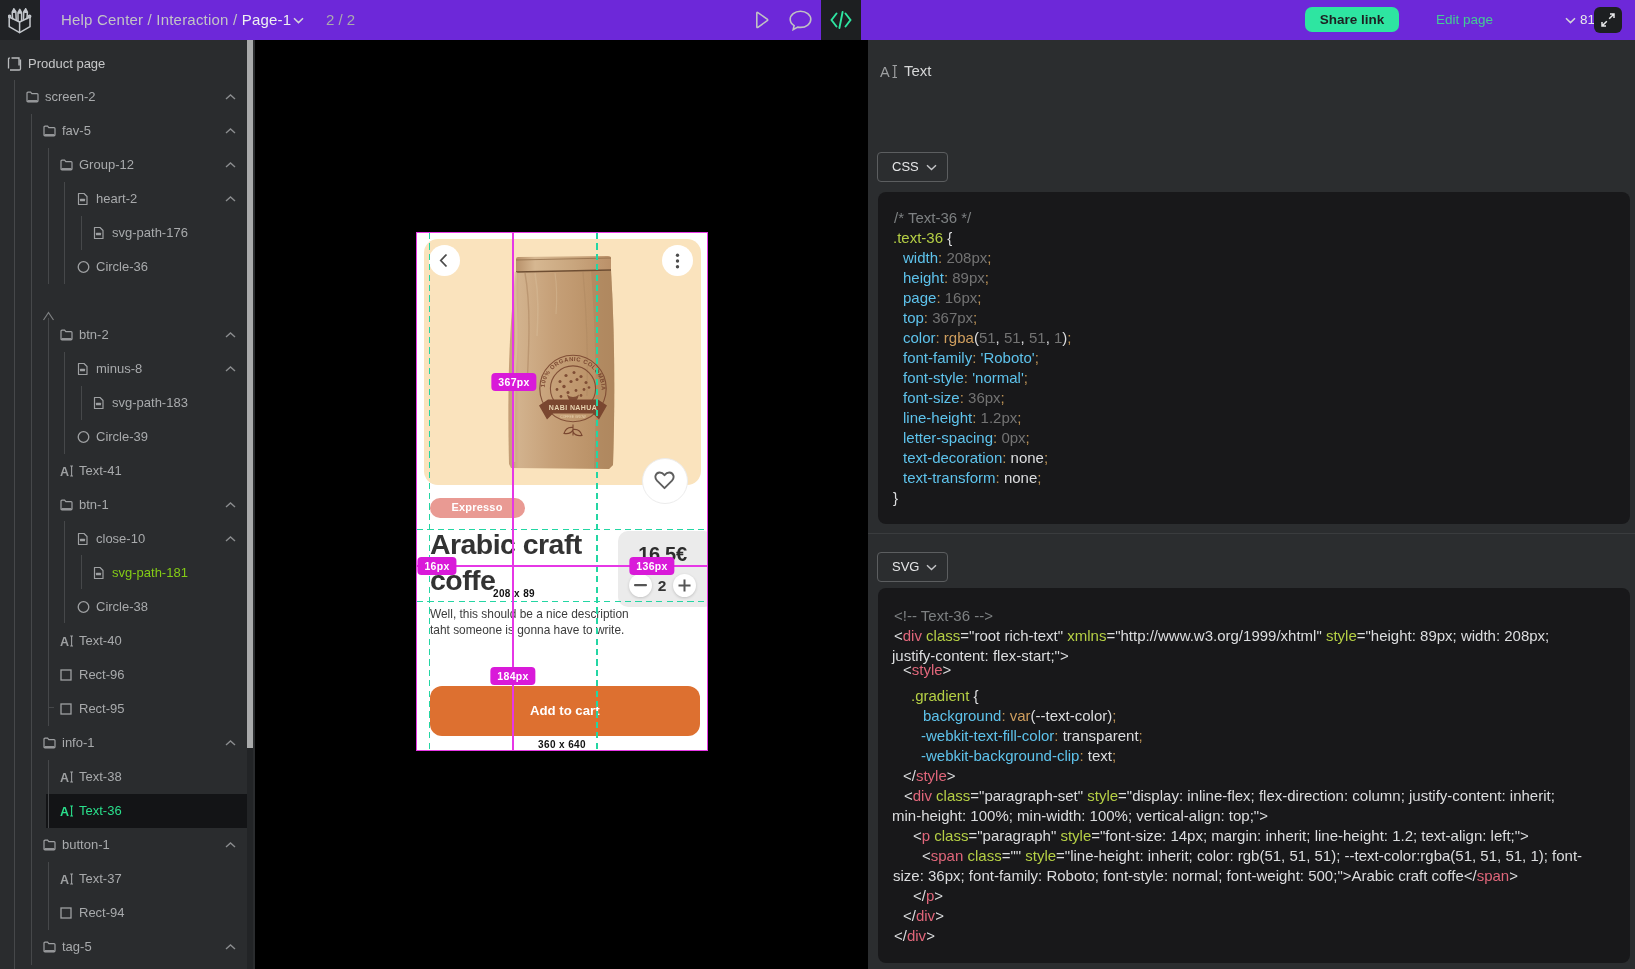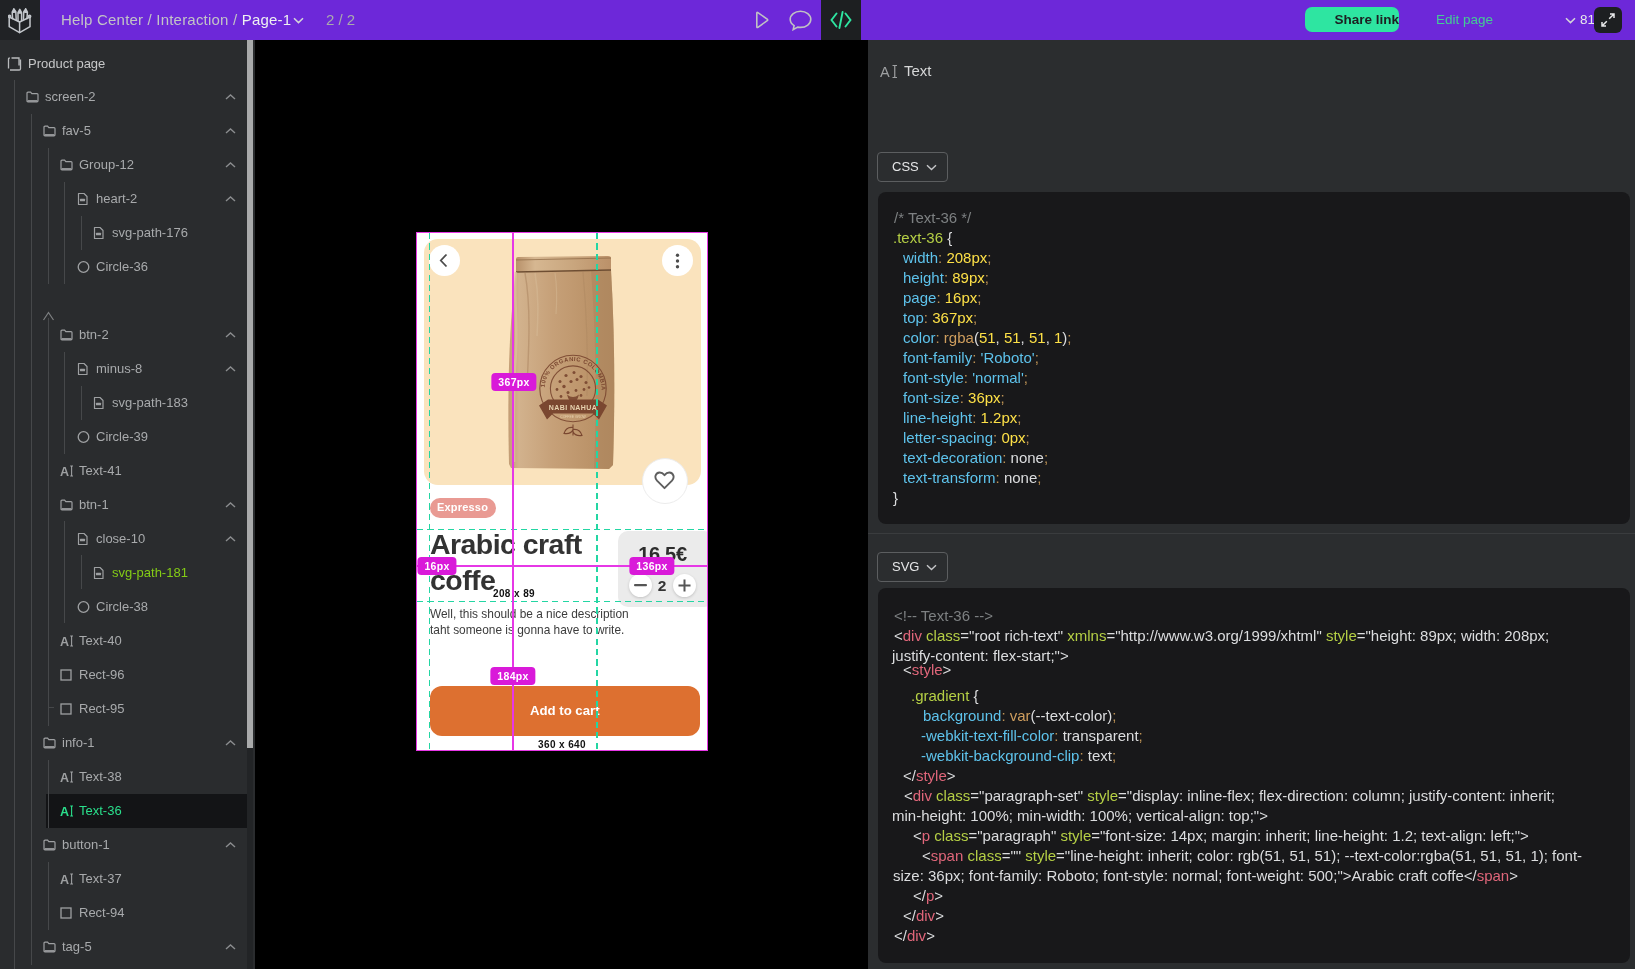--- a/index.html
+++ b/index.html
@@ -8,21 +8,21 @@
   #app { position:absolute; left:0; top:0; width:1635px; height:969px; }
   .abs { position:absolute; }
 
   
   #topbar { position:absolute; left:0; top:0; width:1635px; height:40px; background:#6d28d9; }
   #logo { position:absolute; left:0; top:0; width:40px; height:40px; background:#202225; }
   #crumb { position:absolute; left:61px; top:0; height:40px; line-height:40px; font-size:15px; color:#c3c4c6; letter-spacing:.2px; }
   #crumb b { color:#eef0f1; font-weight:normal; }
   #pages { position:absolute; left:326px; top:0; height:40px; line-height:40px; font-size:15px; color:#a9abad; }
   #codebtn { position:absolute; left:821px; top:0; width:40px; height:40px; background:#1d1f21; }
-  #sharebtn { position:absolute; left:1305px; top:7px; width:94px; height:25px; background:#2ee5a1; border-radius:7px; color:#1d2022; font-size:13.5px; font-weight:bold; text-align:right; line-height:25px; }
+  #sharebtn { position:absolute; left:1305px; top:7px; width:94px; height:25px; background:#2ee5a1; border-radius:7px; color:#1d2022; font-size:13.5px; font-weight:bold; text-align:center; line-height:25px; }
   #editpage { position:absolute; left:1436px; top:0; height:40px; line-height:40px; color:#43cd94; font-size:13.5px; }
   #zoomctl { position:absolute; left:1536px; top:0; height:40px; line-height:40px; color:#e8e9ea; font-size:13.5px;margin-left:44px; }
   #expandbtn { position:absolute; left:1594px; top:7px; width:28px; height:26px; background:#1d1f21; border-radius:6px; }
 
   
   #sidebar { position:absolute; left:0; top:40px; width:255px; height:929px; background:#2a2c2e; overflow:hidden; }
   .trow { position:absolute; height:34px; line-height:34px; font-size:13px; color:#abadaf; white-space:nowrap; }
   .trow .lbl { position:absolute; top:0; }
   .ticon { position:absolute; top:50%; transform:translateY(-50%); }
   .chev { position:absolute; left:225px; top:50%; transform:translateY(-50%); }
@@ -33,21 +33,21 @@
 
   
   #canvas { position:absolute; left:255px; top:40px; width:613px; height:929px; background:#000; }
   #phone { position:absolute; left:417px; top:233px; width:290px; height:517px; background:#fff; outline:1.6px solid #e637e6; }
   #phoneclip { position:absolute; left:0; top:0; width:290px; height:517px; overflow:hidden; }
   #imgarea { position:absolute; left:6.5px; top:5.5px; width:277px; height:246px; background:#fae3bd; border-radius:14px; overflow:hidden; }
   .circbtn { position:absolute; background:#fff; border-radius:50%; width:31px; height:31px; }
   #backbtn { left:12px; top:12px; }
   #menubtn { left:245px; top:12px; }
   #heartbtn { position:absolute; left:225px; top:225px; width:46px; height:46px; background:#fff; border:1.4px solid #ececec; border-radius:50%; }
-  #tagpill { position:absolute; left:12.5px; top:265px; width:66px; height:19.5px; background:#e99a93; border-radius:10px; color:#fff; font-size:11px; font-weight:bold; text-align:center; line-height:19.5px; letter-spacing:.2px; }
+  #tagpill { position:absolute; left:12.5px; top:265px; width:95px; height:19.5px; background:#e99a93; border-radius:10px; color:#fff; font-size:11px; font-weight:bold; text-align:center; line-height:19.5px; letter-spacing:.2px; }
   #ptitle { position:absolute; left:13px; top:294px; width:175px; font-size:28.5px; line-height:35.5px; font-weight:bold; color:#333; letter-spacing:-.55px; }
   #pricebox { position:absolute; left:200.5px; top:298px; width:96px; height:76px; background:#ebebeb; border-radius:10px; }
   #priceval { position:absolute; left:0; top:11.5px; width:90px; text-align:center; font-size:20px; font-weight:bold; color:#2d2d2d; letter-spacing:-.3px; }
   .stepc { position:absolute; top:42.5px; width:23px; height:23px; border-radius:50%; background:#fff; box-shadow:0 1px 3px rgba(0,0,0,.18); }
   #stepnum { position:absolute; left:33.5px; top:42.5px; width:22px; text-align:center; line-height:23px; font-size:15.5px; font-weight:bold; color:#333; }
   #pdesc { position:absolute; left:13px; top:373px; width:205px; font-size:11.9px; line-height:16.2px; color:#3c3c3c; }
   #cartbtn { position:absolute; left:12.5px; top:453px; width:270.5px; height:50px; background:#dd7030; border-radius:12px; color:#fff; font-size:13.2px; font-weight:bold; text-align:center; line-height:50px; }
 
   
   .vguide { position:absolute; top:233px; height:517px; width:1.7px; background:repeating-linear-gradient(to bottom,#23d6a3 0 6.2px,transparent 6.2px 10.4px); }
@@ -64,21 +64,21 @@
   #tabcode { position:absolute; left:390px; top:0; width:370px; height:38px; background:#2b2d2f; }
   .tabt { position:absolute; top:0; height:38px; line-height:38px; font-size:14px; color:#e3e4e5; }
   .selbox { position:absolute; width:71px; height:30px; border:1px solid #5c5e60; border-radius:4px; color:#e6e7e8; font-size:13px; line-height:28px; padding-left:14px; }
   .selbox svg { position:absolute; right:10px; top:11px; }
   .codeblock { position:absolute; left:10px; width:752px; background:#18181a; border-radius:8px; font-size:15px; color:#d6d7d8; overflow:hidden; }
   .cl { position:absolute; white-space:pre; line-height:20px; height:20px; }
   .c-com { color:#7d8082; }
   .c-sel { color:#b5cf45; }
   .c-prop { color:#5ec3ec; }
   .c-punc { color:#bd9254; }
-  .c-num { color:#fde047; }
+  .c-num { color:#737373; }
   .c-fn { color:#cf9e5e; }
   .c-w { color:#dcdddf; }
   .c-tag { color:#e0667a; }
   .c-attr { color:#b5cf45; }
   #divider { position:absolute; left:0; top:493px; width:767px; height:1px; background:#3a3c3e; }
 
 </style>
 </head>
 <body>
 <div id="app">

